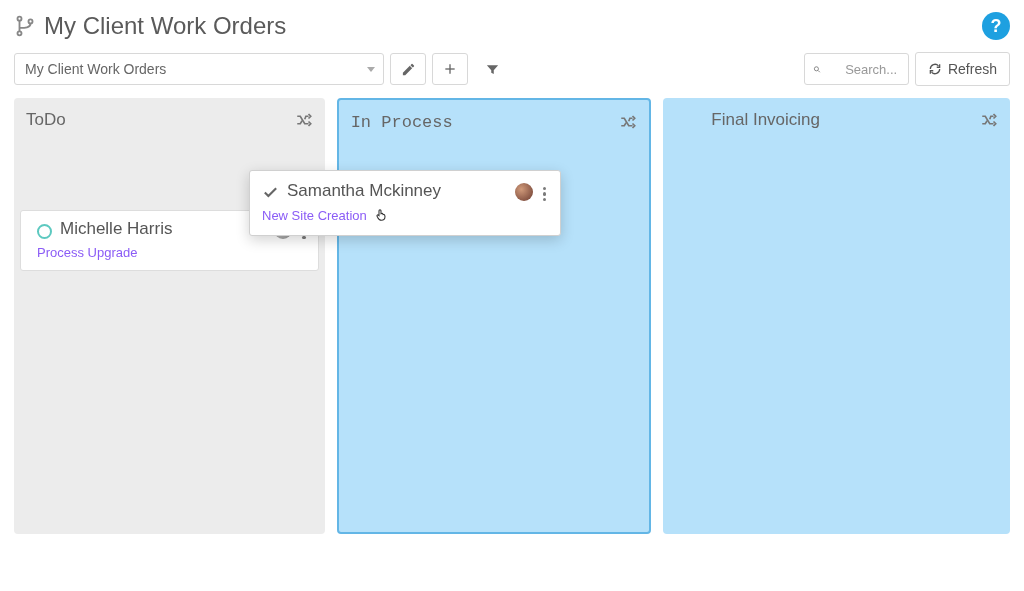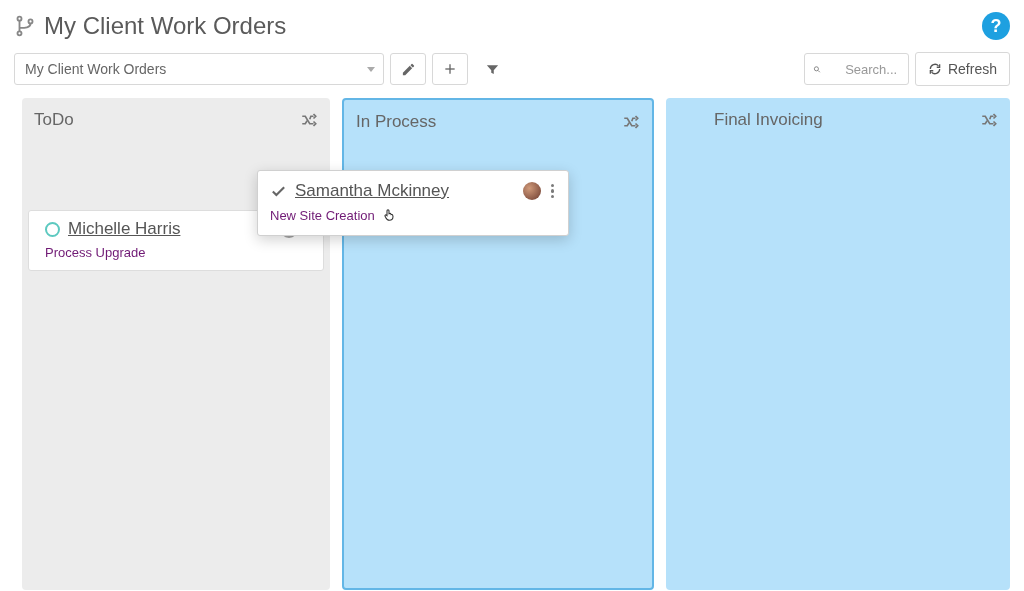--- a/index.html
+++ b/index.html
@@ -117,37 +117,37 @@
       align-items: center;
       gap: 6px;
       cursor: pointer;
       color: #555;
       background: #fff;
     }
     .board {
       display: flex;
       gap: 12px;
       position: relative;
-      height: 492px;
-      margin-left: 8px;
+      height: 436px;
     }
     .column {
       flex: 1;
       border-radius: 4px;
       display: flex;
       flex-direction: column;
       overflow: hidden;
       position: relative;
     }
     .column.todo {
       background: #ececec;
     }
     .column.in-process {
       background: #b6e1fa;
       border: 2px solid #63b6e6;
+      font-family: Liberation Mono, monospace;
     }
     .column.final {
       background: #b6e1fa;
       padding-left: 36px;
     }
     .col-header {
       display: flex;
       align-items: center;
       padding: 10px 12px;
       height: 44px;
@@ -172,23 +172,22 @@
     .card {
       background: #fff;
       border: 1px solid #ddd;
       border-radius: 3px;
       padding: 8px 10px 10px 16px;
       margin-bottom: 8px;
       position: relative;
     }
     .card-head {
       display: flex;
-      align-items: center;
+      align-items: flex-end;
       gap: 8px;
-      text-decoration: underline;
     }
     .status-circle {
       width: 15px;
       height: 15px;
       border: 2.5px solid #5dc9c0;
       border-radius: 50%;
       flex-shrink: 0;
     }
     .check-icon {
       width: 17px;
@@ -220,21 +219,21 @@
       flex-shrink: 0;
     }
     .more-dots span {
       width: 3.5px;
       height: 3.5px;
       background: #7a7a7a;
       border-radius: 50%;
     }
     .card-sub {
       font-size: 13px;
-      color: #701a75;
+      color: #8b5cf6;
       margin-top: 6px;
     }
     .dragging-card {
       position: absolute;
       top: 72px;
       left: 235px;
       width: 312px;
       background: #fff;
       border: 1px solid #d0d0d0;
       border-radius: 3px;

